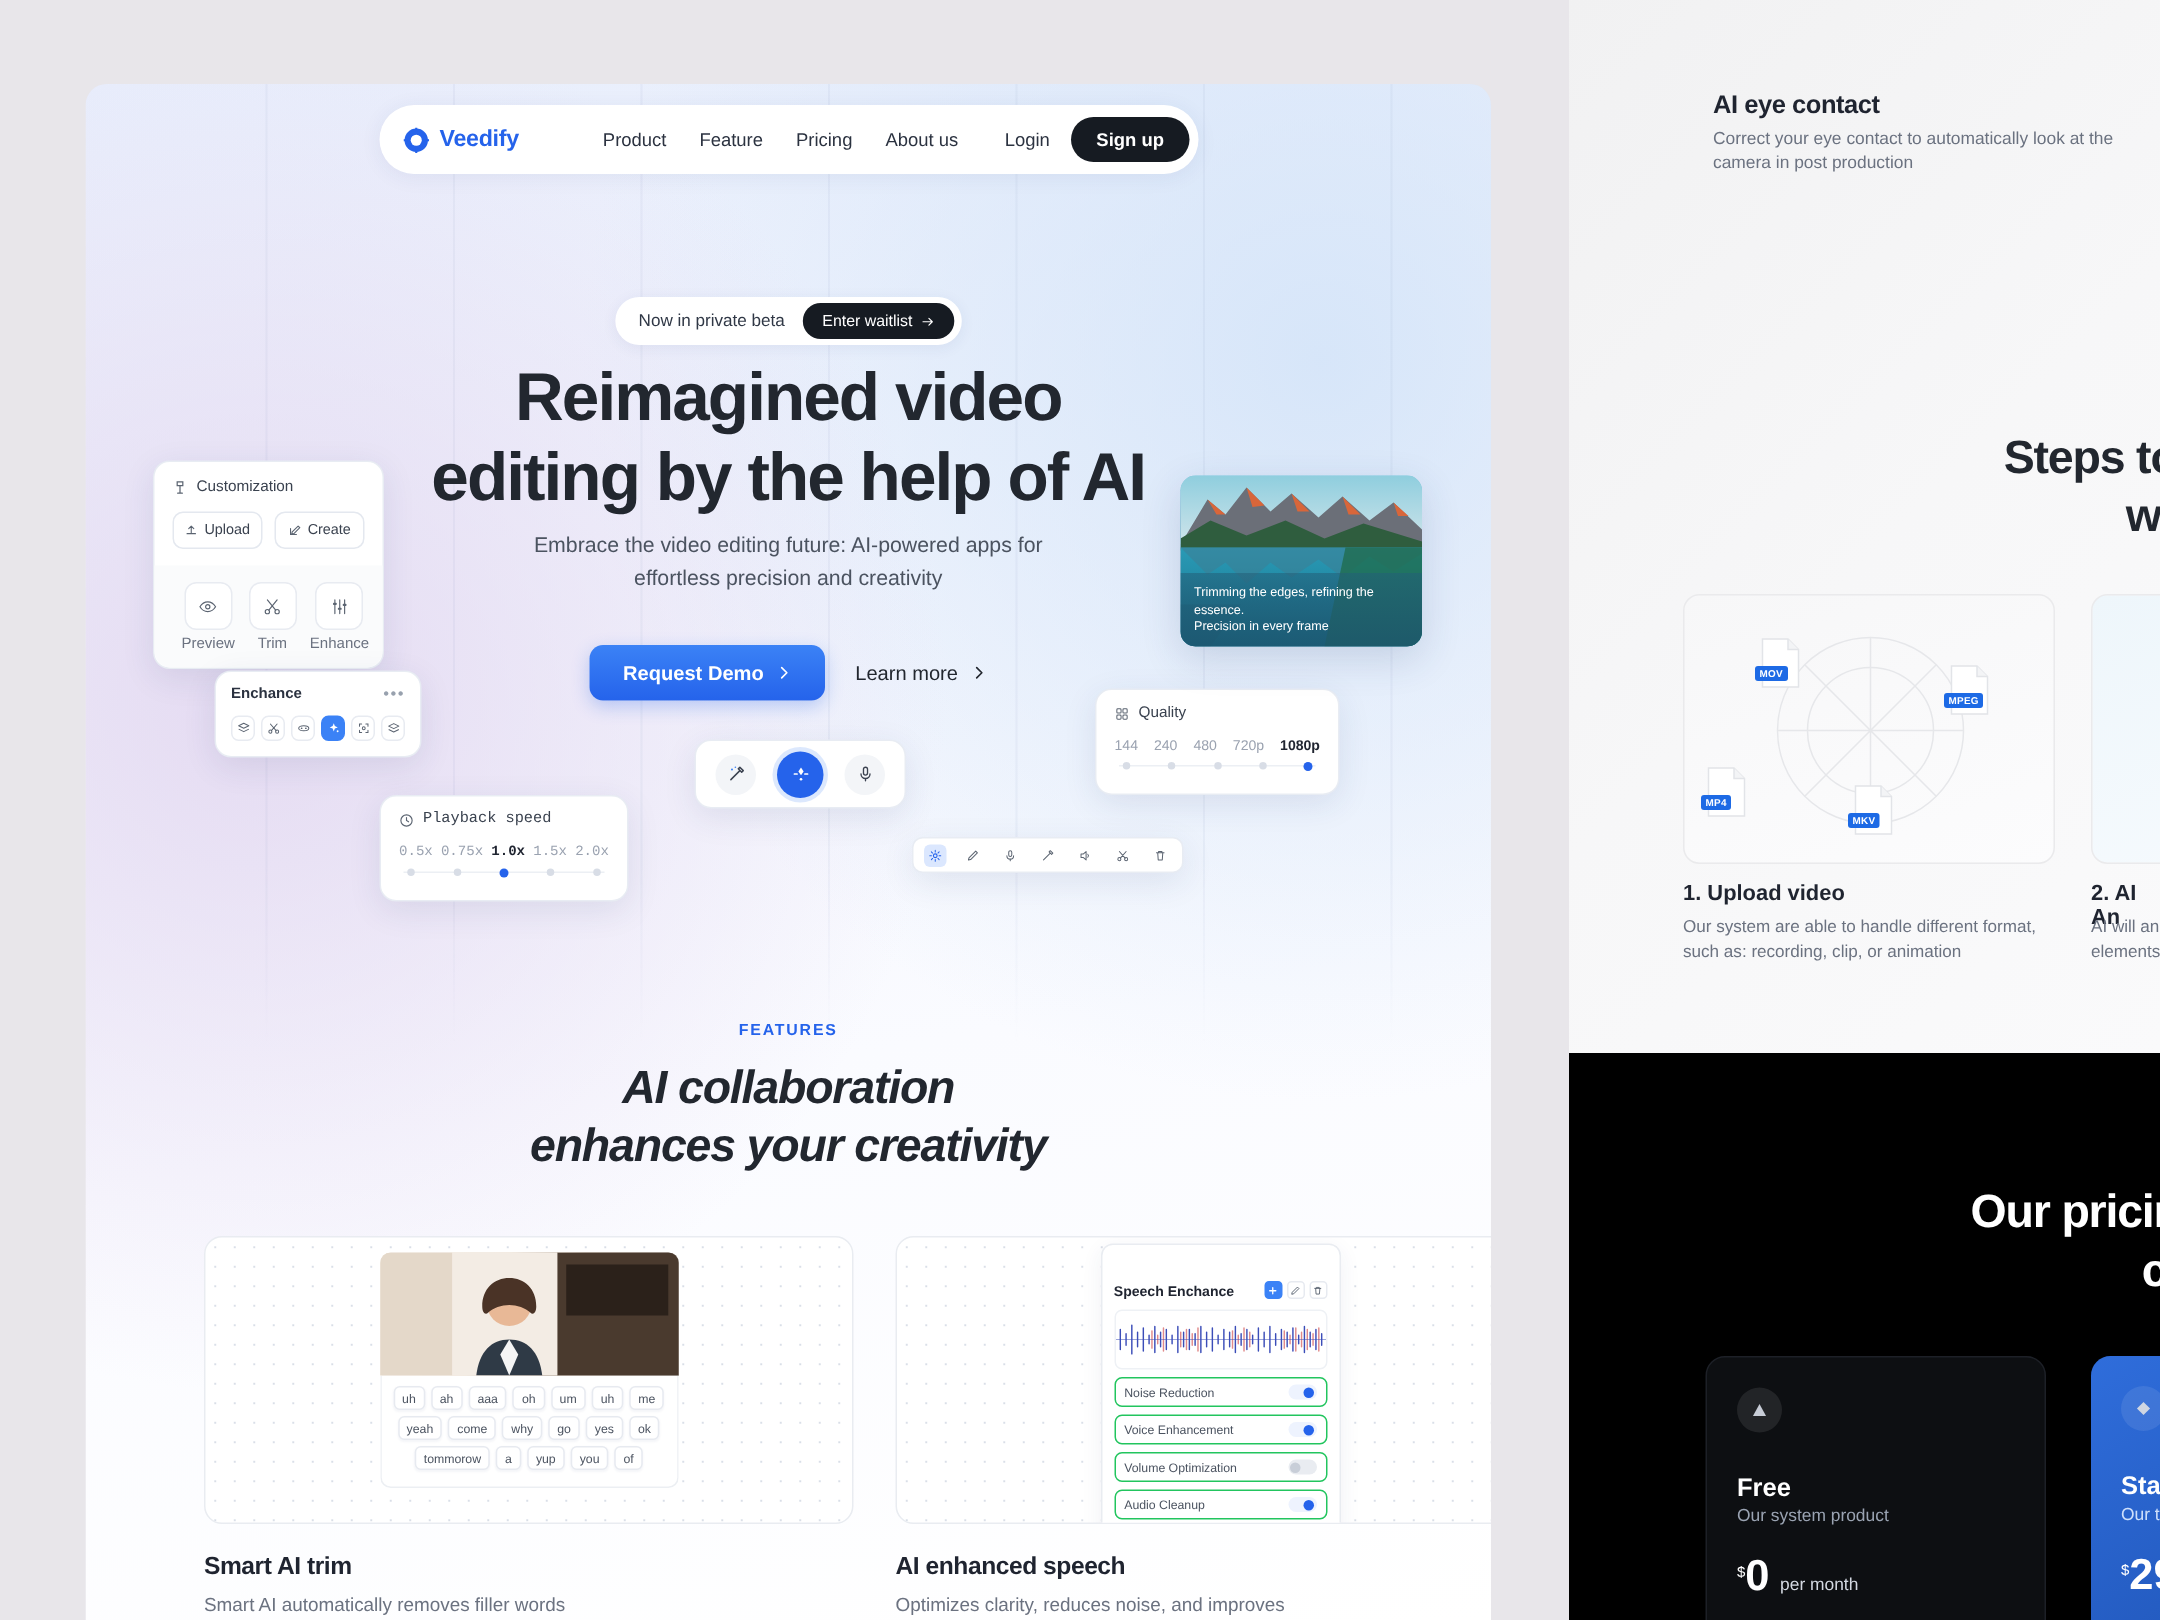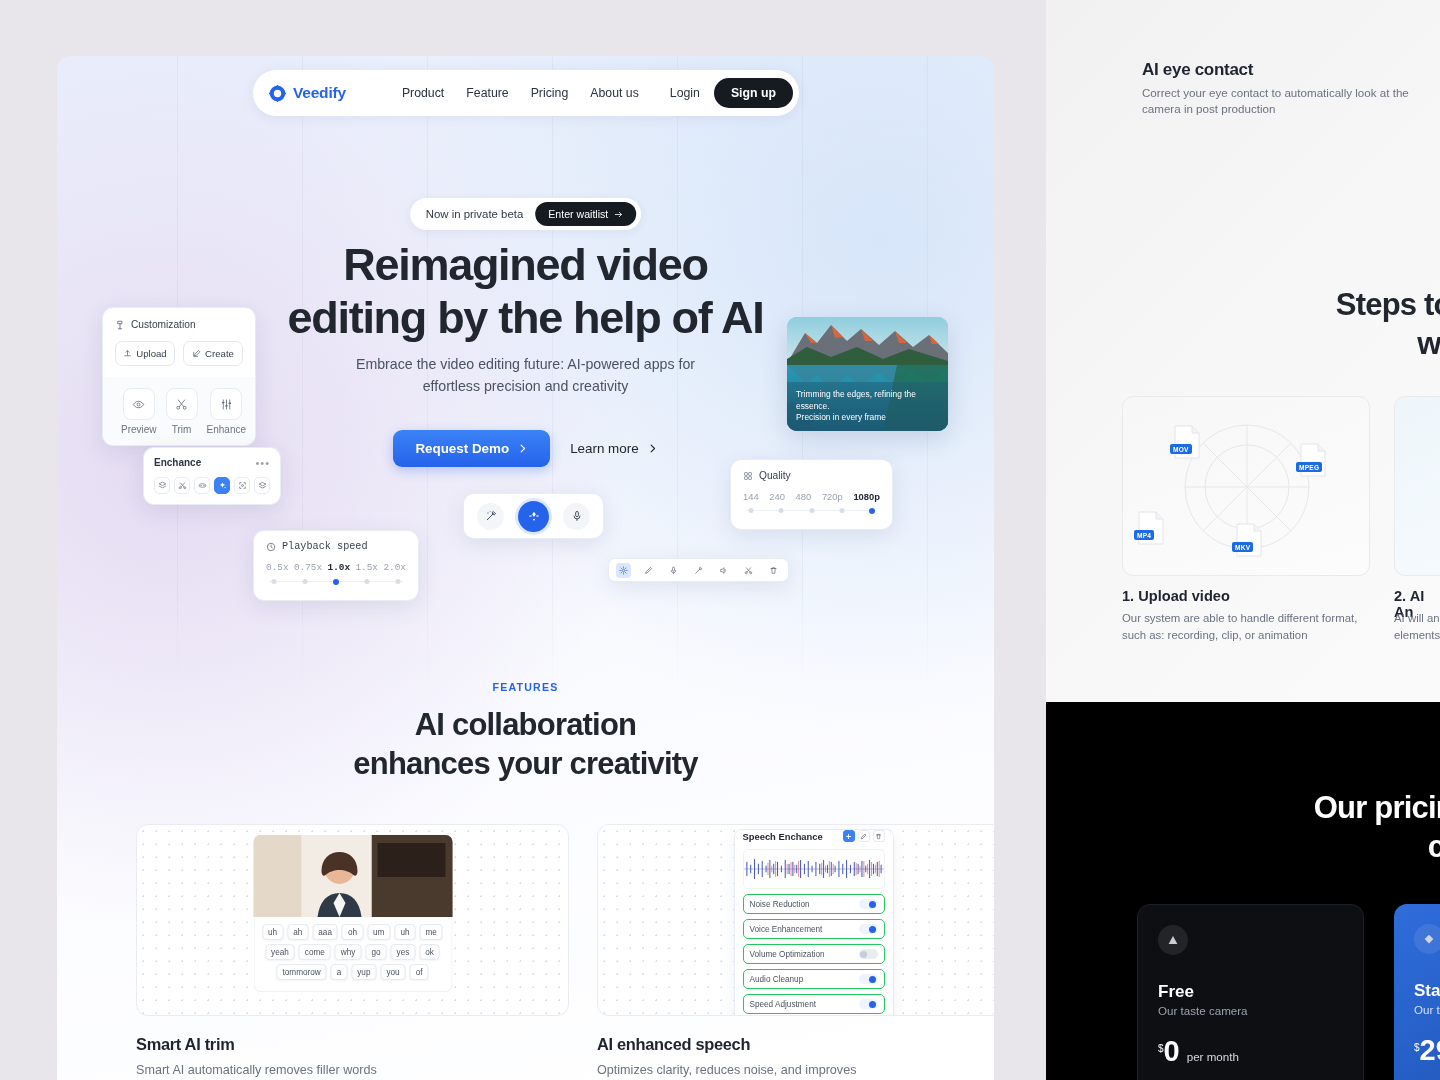--- a/index.html
+++ b/index.html
@@ -159,21 +159,21 @@
     background: linear-gradient(180deg, rgba(35,95,120,.55), rgba(30,85,110,.8));
   }
 
   
   .feat-eyebrow {
     position: absolute; top: 625px; left: 0; right: 0; text-align: center;
     font-size: 10.6px; font-weight: 700; letter-spacing: 1.2px; color: #2563eb;
   }
   .feat-h2 {
     position: absolute; top: 650px; left: 0; right: 0; text-align: center;
-    font-size: 31px; line-height: 1.25; font-weight: 700; color: #22272f; letter-spacing: -.8px;
+    font-size: 31px; line-height: 1.25; font-weight: 700; color: #22272f; letter-spacing: -.8px; font-style: italic;
   }
   .feat-grid { position: absolute; top: 768px; left: 79px; display: flex; gap: 28px; }
   .feat-card { width: 433px; }
   .feat-visual {
     height: 192px; border-radius: 12px; border: 1px solid #e9ecf1; background: #fff;
     position: relative; overflow: hidden;
     background-image: radial-gradient(rgba(205,212,224,.75) 1px, transparent 1px);
     background-size: 13px 13px;
   }
   .feat-title { font-size: 16.4px; font-weight: 700; color: #1f2430; margin-top: 19px; letter-spacing: -.3px; }
@@ -186,21 +186,21 @@
   .trim-chipbox { background: #fff; border: 1px solid #eceff3; border-top: none;
     border-radius: 0 0 7px 7px; padding: 7px 6px; }
   .chip-row { display: flex; gap: 4px; justify-content: center; margin-bottom: 4px; }
   .chip { font-size: 8.2px; color: #4b5360; background: #fff; border: 1px solid #e7eaf0;
     border-radius: 4px; padding: 2.5px 5px; box-shadow: 0 1px 1.5px rgba(40,60,110,.05); }
 
   
   .speech-panel {
     position: absolute; left: 50%; top: 4px; transform: translateX(-50%);
     width: 160px; background: #fff; border: 1px solid #e9ecf1; border-radius: 8px;
-    padding: 0 8px 9px; box-shadow: 0 4px 14px rgba(40,60,110,.07);
+    padding: 24px 8px 9px; box-shadow: 0 4px 14px rgba(40,60,110,.07);
   }
   .sp-head { display: flex; align-items: center; justify-content: space-between; }
   .sp-title { font-size: 9.4px; font-weight: 700; color: #1f2430; }
   .sp-acts { display: flex; gap: 3px; }
   .sp-act { width: 12px; height: 12px; border-radius: 3px; border: 1px solid #e7eaf0;
     display: flex; align-items: center; justify-content: center; background: #fff; cursor: pointer; }
   .sp-act.pri { background: #3b82f6; border-color: #3b82f6; }
   .sp-wave { height: 40px; border: 1px solid #eef1f5; border-radius: 5px; margin-top: 7px;
     display: flex; align-items: center; justify-content: center; overflow: hidden; }
   .sp-row { display: flex; align-items: center; justify-content: space-between;
@@ -778,21 +778,21 @@
       <span>cre</span>
     </h2>
 
     <div class="price-card pc-free">
       <div class="pc-ico">
         <svg width="14" height="14" viewBox="0 0 16 16">
           <path d="M8 3.5l5 9H3z" fill="#c7ccd6"></path>
         </svg>
       </div>
       <div class="pc-name">Free</div>
-      <div class="pc-sub">Our taste camera</div>
+      <div class="pc-sub">Our system product</div>
       <div class="pc-price">
         <span class="pc-cur">$</span>
         <span class="pc-amt">0</span>
         <span class="pc-per">per month</span>
       </div>
 
     </div>
 
     <div class="price-card pc-start">
       <div class="pc-ico">

